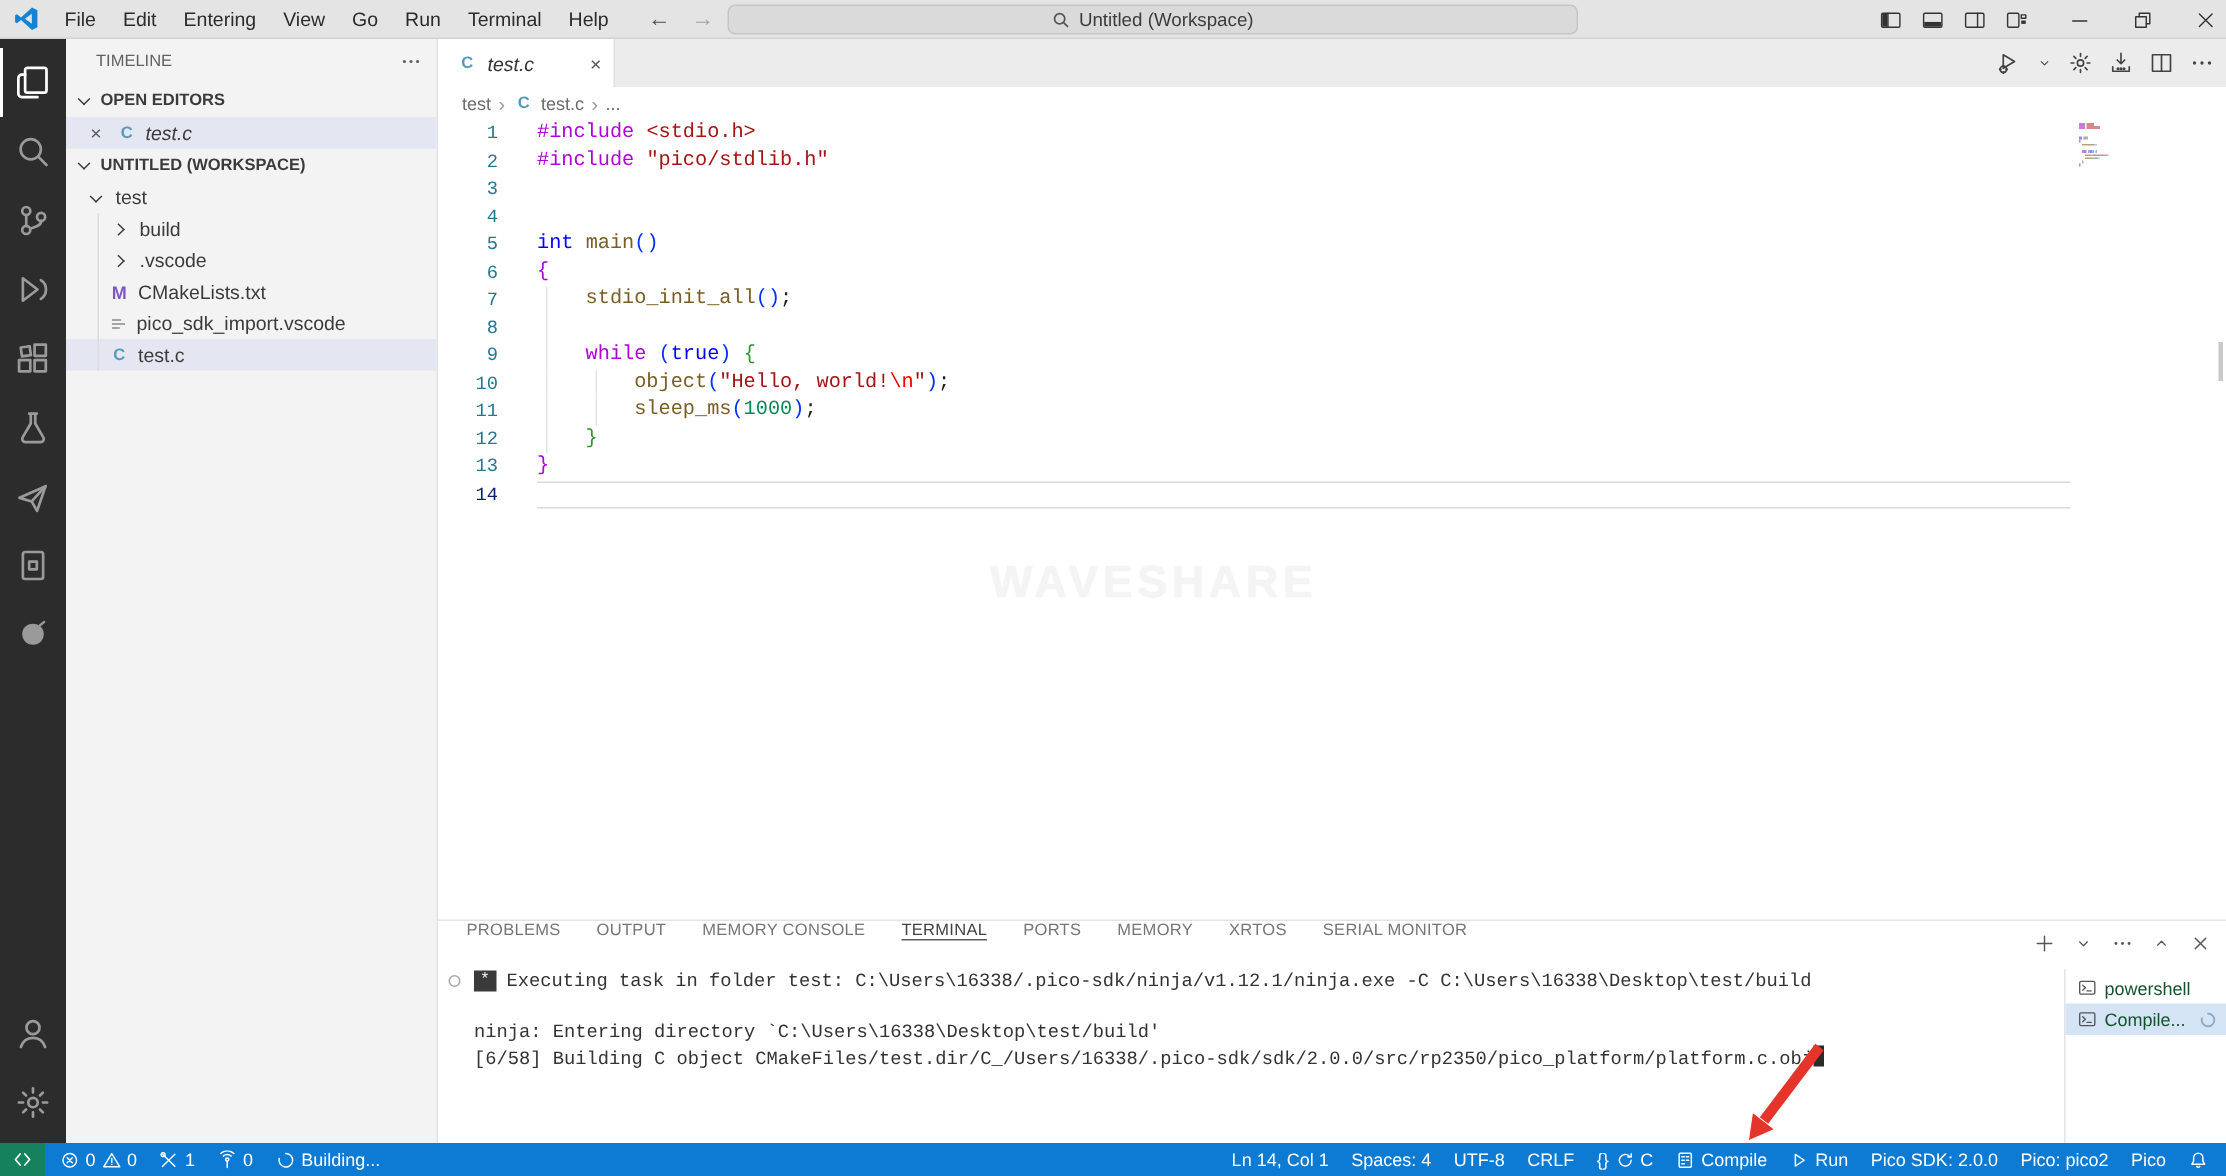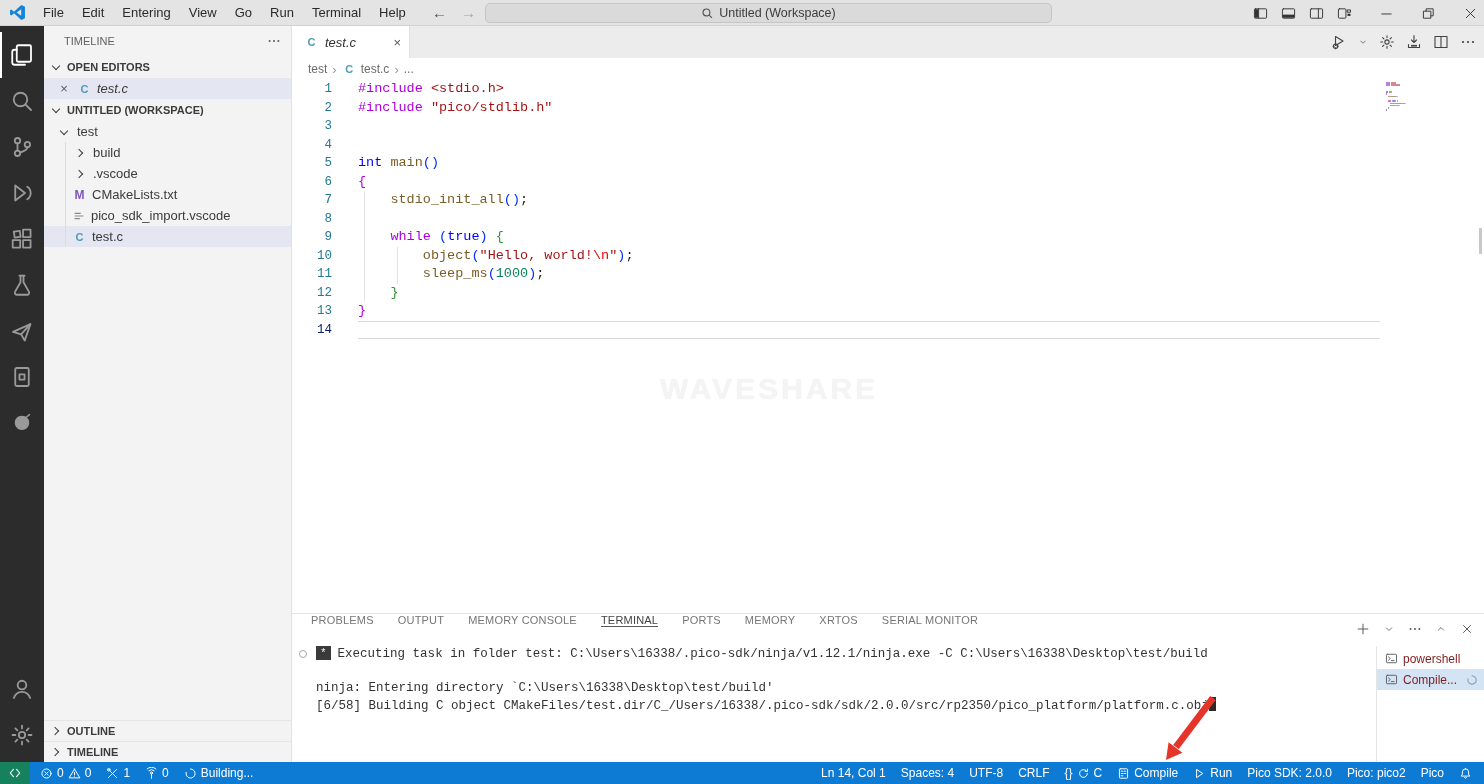--- a/index.html
+++ b/index.html
@@ -76,21 +76,21 @@
   .panel-tabs { height:30px; display:flex; align-items:flex-start; gap:24px; padding-left:19px; font-size:11px; color:#767676; }
   .ptab { display:flex; align-items:center; border-bottom:1px solid transparent; cursor:pointer; letter-spacing:0.2px; }
   .ptab.active { color:#424242; border-bottom-color:#5a5a5a; }
   .panel-actions { position:absolute; right:10px; top:0; height:30px; display:flex; align-items:center; gap:13px; color:#555; }
   .terminal { position:absolute; left:0; top:32px; right:108px; bottom:0; font-family:"Liberation Mono",monospace; font-size:12.5px; color:#333; padding-left:24px; }
   .tline { height:17px; line-height:17px; white-space:pre; position:relative; }
   .tdeco { position:absolute; left:-17px; top:4px; width:8px; height:8px; border:1px solid #a8a8a8; border-radius:50%; }
   .tbadge { display:inline-block; background:#3a3a3a; color:#f2f2f2; font-size:11px; line-height:14px; height:14px; padding:0 4px; margin-right:7px; vertical-align:1px; }
   .tcursor { display:inline-block; width:7px; height:14px; background:#2b2b2b; vertical-align:-2px; }
   .termlist { position:absolute; right:0; top:32px; width:108px; bottom:0; border-left:1px solid #e4e4e4; padding-top:2px; }
-  .trow { height:21px; display:flex; align-items:center; gap:5px; padding-left:8px; font-size:12px; color:#7f1d1d; cursor:pointer; }
+  .trow { height:21px; display:flex; align-items:center; gap:5px; padding-left:8px; font-size:12px; color:#14532d; cursor:pointer; }
   .trow.sel { background:#d4e4f4; }
   .trow .spin { margin-left:auto; margin-right:6px; color:#8aa7c7; }
 
   
   .statusbar { position:absolute; left:0; right:0; bottom:0; height:22px; background:#0d7bd4; color:#fff; display:flex; align-items:center; font-size:12px; z-index:5; }
   .sb-remote { width:30px; height:100%; background:#16825d; display:flex; align-items:center; justify-content:center; cursor:pointer; }
   .sb-group { display:flex; align-items:center; gap:15px; margin-left:10px; }
   .sb-group.rightside { margin-left:auto; margin-right:12px; }
   .sbitem { display:flex; align-items:center; gap:4px; cursor:pointer; white-space:nowrap; }
 
@@ -337,30 +337,20 @@
           </svg>
         </span>
         <span>pico_sdk_import.vscode</span>
       </div>
       <div class="row sel" style="padding-left: 28px;">
         <span class="ficon c">C</span>
         <span>test.c</span>
       </div>
       <div class="tree-guide" style="top: 21px; height: 105px;"></div>
     </div>
-  <div class="sb-bottom" id="sb-bottom">
-      <div class="sect-head">
-        <span class="chev right"></span>
-        <span>OUTLINE</span>
-      </div>
-      <div class="sect-head">
-        <span class="chev right"></span>
-        <span>TIMELINE</span>
-      </div>
-    </div>
 </div>
 
 <div class="editorarea">
   <div class="tabsbar">
     <div class="tab" id="edtab">
         <span class="ficon c">C</span>
         <span class="italic">test.c</span>
         <span class="closex">×</span>
       </div>
     <div class="ed-actions" id="ed-actions">

